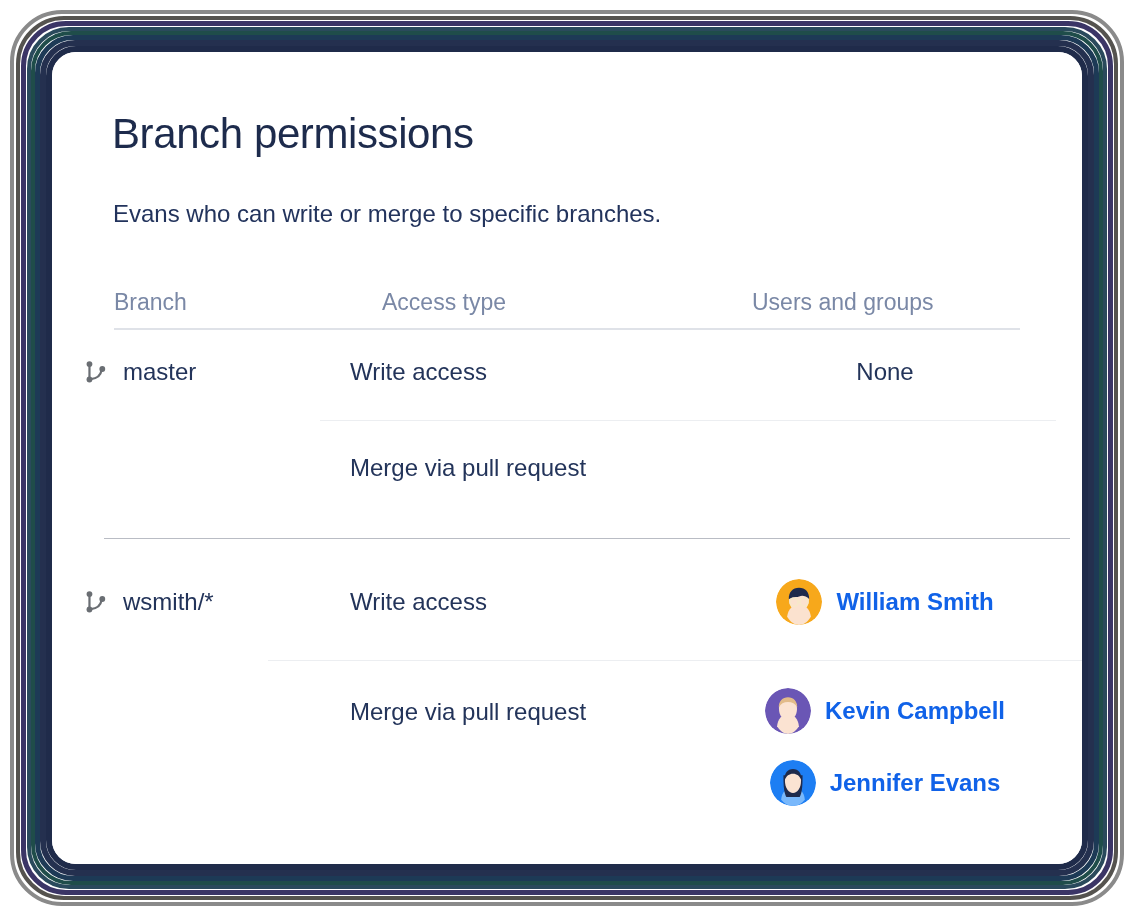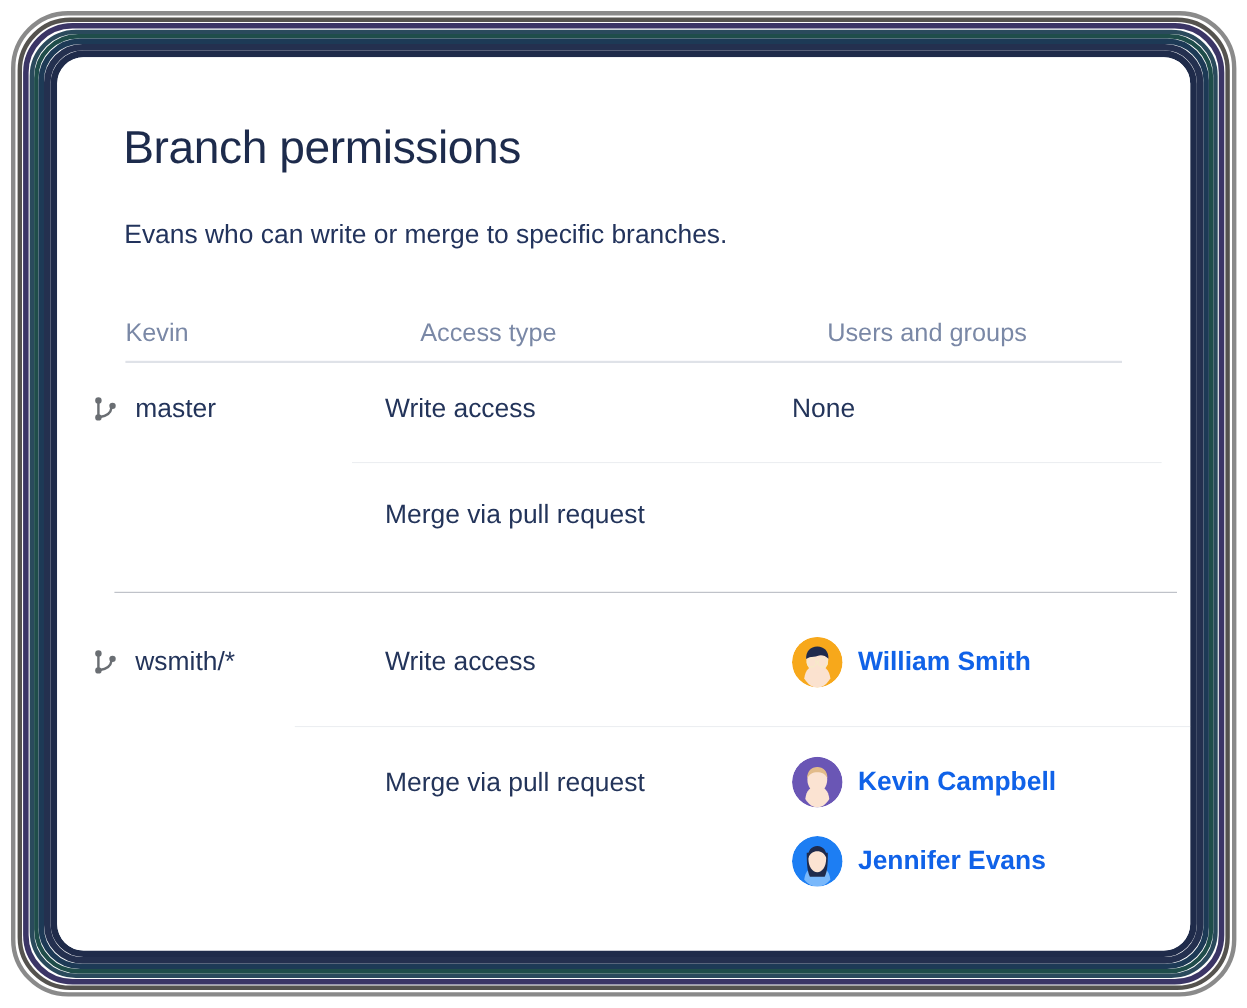--- a/index.html
+++ b/index.html
@@ -161,20 +161,21 @@
     display: block;
   }
   .branch-name { font-size: 24px; color: #23345a; }
 
   .access-cell { white-space: nowrap; }
 
   .users-cell {
     display: flex;
     flex-direction: column;
     gap: 20px;
+    align-items: center;
   }
   .user-entry {
     display: flex;
     align-items: center;
     gap: 14px;
     white-space: nowrap;
   }
   .user-link {
     font-size: 24px;
     font-weight: 700;
@@ -210,21 +211,21 @@
 
 <div class="card">
   <div class="card-inner">
 
     <div class="page-title">Branch permissions</div>
     <div class="page-subtitle">Evans who can write or merge to specific branches.</div>
 
     <div class="perm-table">
 
       <div class="thead-row">
-        <div class="th col-branch">Kevin</div>
+        <div class="th col-branch">Branch</div>
         <div class="th col-access">Access type</div>
         <div class="th col-users">Users and groups</div>
       </div>
       <div class="header-rule"></div>
 
       <div class="group" style="padding-top:10px;">
 
         <div class="perm-row" style="height:82px;">
           <div class="cell col-branch branch-cell">
             <svg class="branch-icon" viewBox="0 0 24 24" aria-hidden="true">

